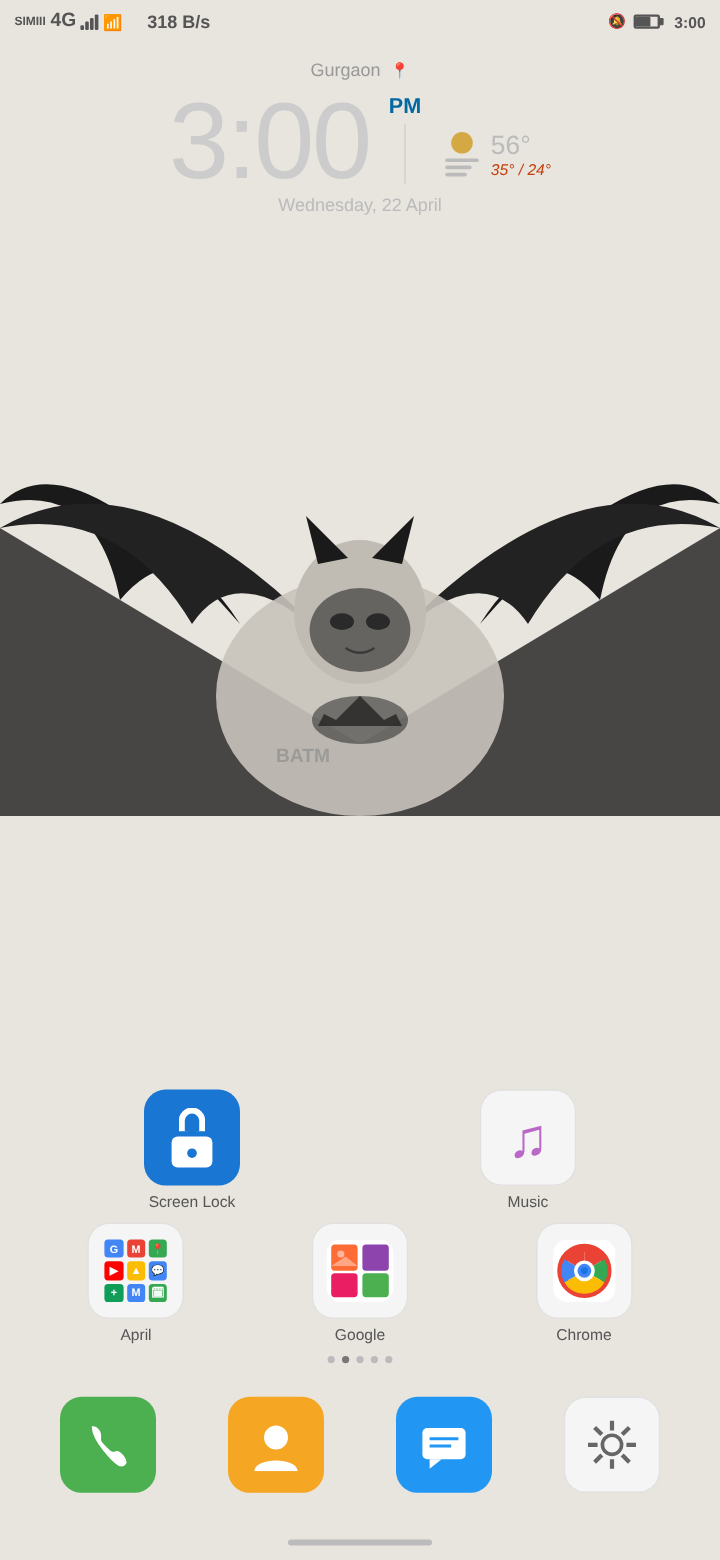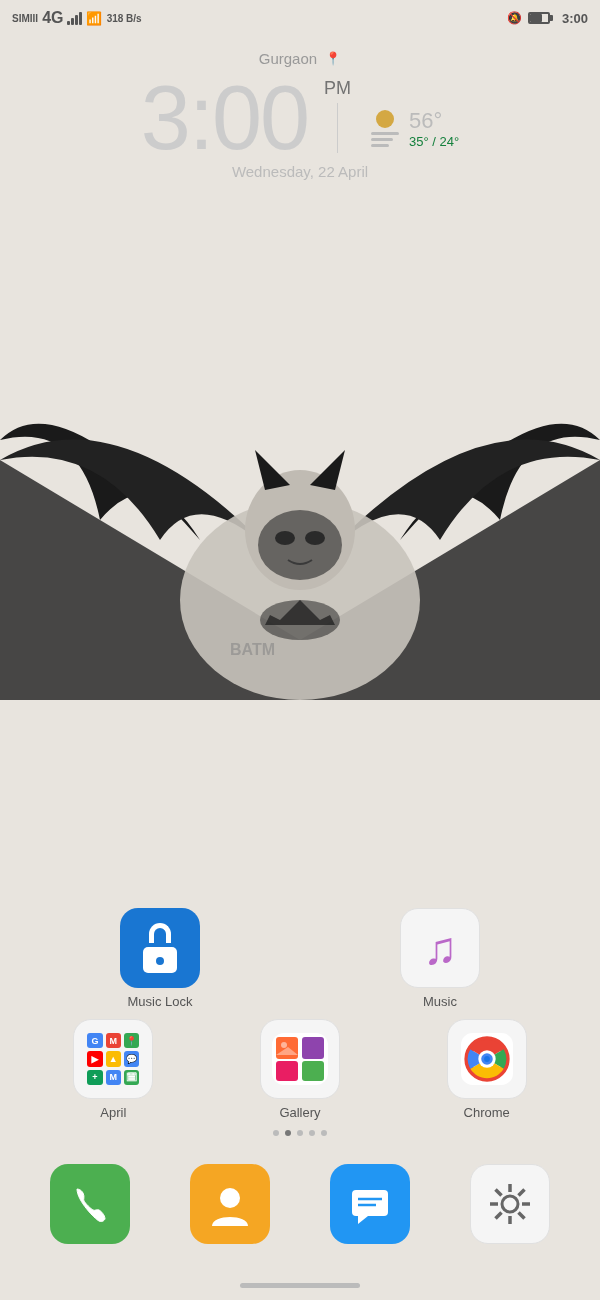--- a/index.html
+++ b/index.html
@@ -125,24 +125,24 @@
     .clock-time {
       font-size: 90px;
       font-weight: 100;
       color: #ccc;
       letter-spacing: -2px;
       line-height: 1;
     }
 
     .clock-pm {
       font-size: 18px;
-      color: #737373;
+      color: #0369a1;
       margin-left: 6px;
       margin-bottom: 18px;
-      font-weight: 400;
+      font-weight: 700;
     }
 
     .weather-section {
       display: flex;
       align-items: center;
       gap: 10px;
       margin-left: 20px;
       margin-bottom: 14px;
     }
 
@@ -161,33 +161,34 @@
     .weather-lines div:nth-child(3) { width: 18px; }
 
     .weather-temp {
       font-size: 22px;
       color: #bbb;
       font-weight: 300;
     }
 
     .weather-range {
       font-size: 13px;
-      color: #15803d;
+      color: #c2410c;
+      font-style: italic;
     }
 
     .date-line {
       color: #bbb;
       font-size: 15px;
       font-weight: 300;
     }
 
     
     .batman-area {
       position: absolute;
-      top: 360px;
+      top: 340px;
       left: 0;
       right: 0;
       height: 340px;
       overflow: hidden;
     }
 
     .batman-svg {
       width: 100%;
       height: 100%;
     }
@@ -386,21 +387,21 @@
   <div class="status-left">
     <span style="font-size:10px;">SIMIII</span>
     <span style="font-size:16px;">4G</span>
     <div class="signal-bars">
       <span></span>
         <span></span>
         <span></span>
         <span></span>
     </div>
     <span style="font-size:13px;">📶</span>
-    <span style="font-size:10px;">318 B/s</span>
+    <span style="font-size:15px;margin-left:16px;">318 B/s</span>
   </div>
   <div class="status-right">
     <span style="font-size:12px;">🔕</span>
     <div class="battery-container">
       <div class="battery-body">
         <div class="battery-fill"></div>
       </div>
     </div>
     <span style="font-size:11px;"></span>
     <span style="font-size:13px;">3:00</span>
@@ -476,21 +477,21 @@
 
     <div class="app-item">
       <div class="app-icon icon-screenlock">
         <div class="lock-icon-wrap">
           <div class="lock-shackle"></div>
           <div class="lock-body">
             <div class="lock-keyhole"></div>
           </div>
         </div>
       </div>
-      <span class="app-label">Music Lock</span>
+      <span class="app-label">Screen Lock</span>
     </div>
 
     <div class="app-item">
       <div class="app-icon icon-music">
         <span class="music-note">♫</span>
       </div>
       <span class="app-label">Music</span>
     </div>
 
   </div>
@@ -540,21 +541,21 @@
 
           <rect x="4" y="4" width="22" height="22" rx="3" fill="#ff6b35"></rect>
           <rect x="30" y="4" width="22" height="22" rx="3" fill="#8e44ad"></rect>
           <rect x="4" y="28" width="22" height="20" rx="3" fill="#e91e63"></rect>
           <rect x="30" y="28" width="22" height="20" rx="3" fill="#4caf50"></rect>
 
           <circle cx="12" cy="12" r="3" fill="rgba(255,255,255,0.5)"></circle>
           <polygon points="4,22 16,14 26,22" fill="rgba(255,255,255,0.4)"></polygon>
         </svg>
       </div>
-      <span class="app-label">Gallery</span>
+      <span class="app-label">Google</span>
     </div>
 
     <div class="app-item">
       <div class="app-icon icon-chrome">
         <svg width="54" height="54" viewBox="0 0 54 54" class="chrome-icon-svg">
           <rect width="54" height="54" rx="12" fill="white"></rect>
 
           <circle cx="27" cy="27" r="20" fill="none" stroke="#ea4335" stroke-width="7"></circle>
 
           <path d="M27,7 A20,20 0 0,1 44.3,17 L27,27Z" fill="#ea4335"></path>

